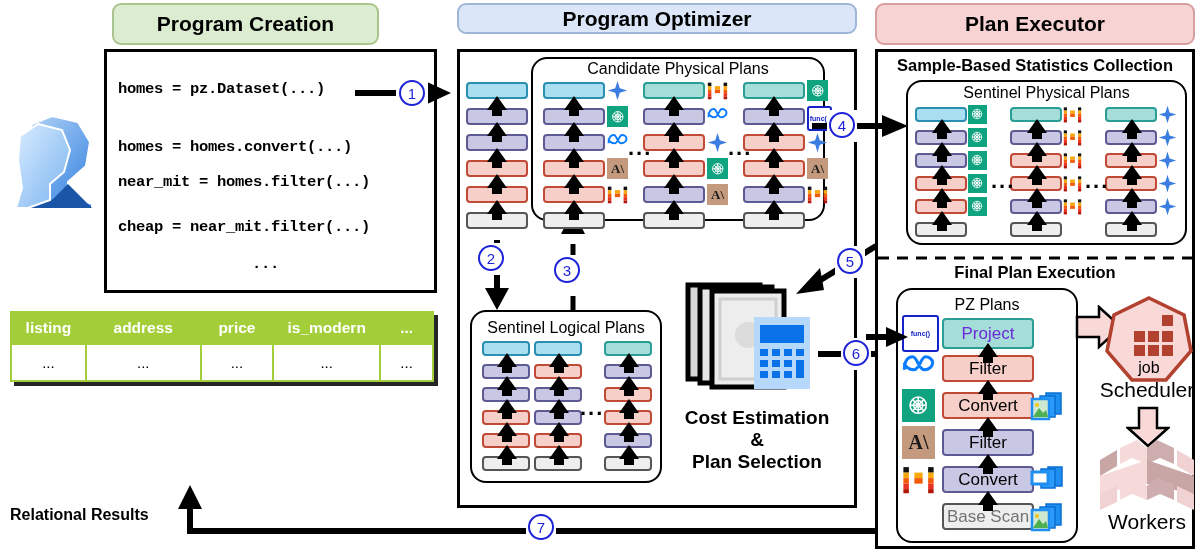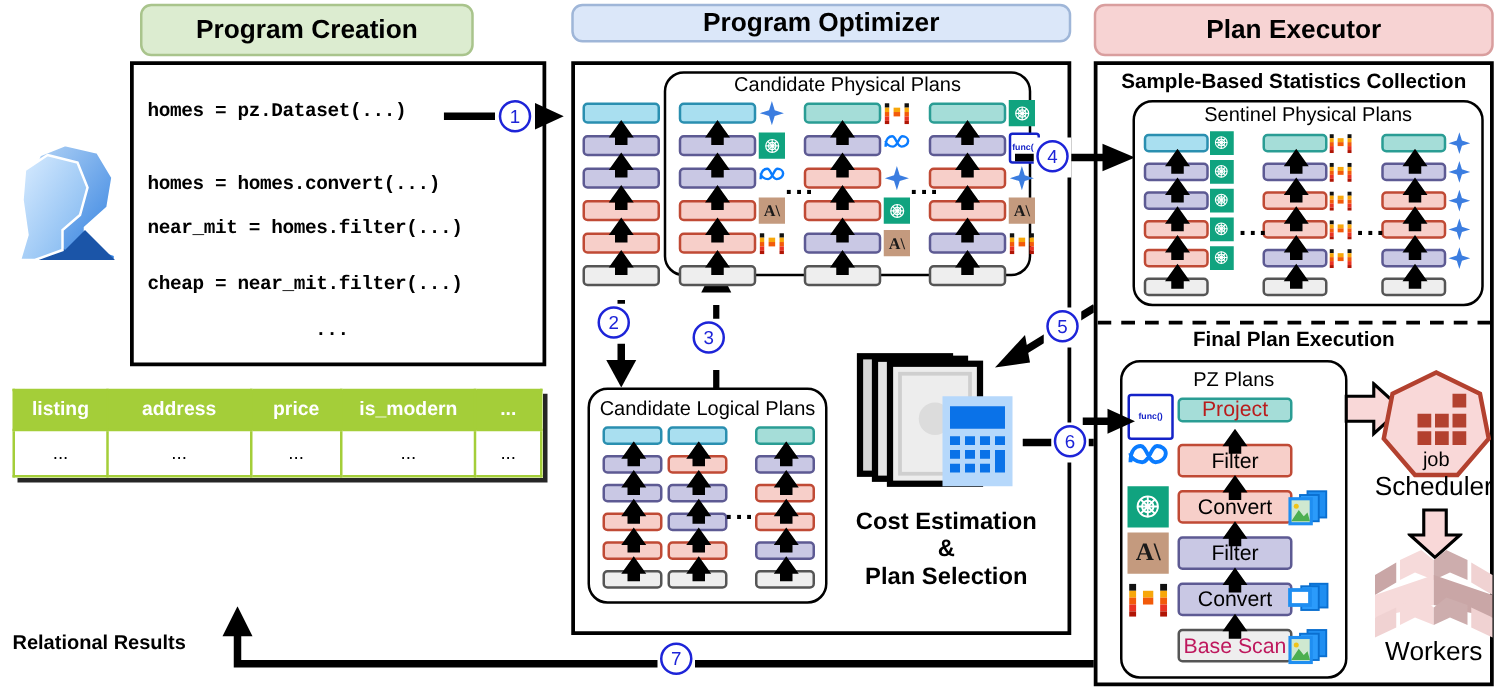--- a/index.html
+++ b/index.html
@@ -355,21 +355,21 @@
             <polygon points="11,104 21,118 16,118 16,124 6,124 6,118 1,118"></polygon>
           </g>
         </svg>
       </div>
     </div>
   </div>
 <div class="dots" style="left:628px;top:135px;">...</div>
 <div class="dots" style="left:728px;top:135px;">...</div>
 
 <div class="group" style="left:470px;top:310px;width:192px;height:173px;"></div>
-<div class="group-label" style="left:470px;top:319px;width:192px;">Candidate Logical Plans</div>
+<div class="group-label" style="left:470px;top:319px;width:192px;">Sentinel Logical Plans</div>
 
 <div id="logic-plans">
     <div>
       <div class="node n-cyan" style="left:482px;top:341px;width:48px;height:15px;"></div>
       <div class="node n-purple" style="left:482px;top:364px;width:48px;height:15px;"></div>
       <div class="node n-purple" style="left:482px;top:387px;width:48px;height:15px;"></div>
       <div class="node n-red" style="left:482px;top:410px;width:48px;height:15px;"></div>
       <div class="node n-red" style="left:482px;top:433px;width:48px;height:15px;"></div>
       <div class="node n-gray" style="left:482px;top:456px;width:48px;height:15px;"></div>
       <div class="uparrow" style="left:496px;top:353px;">
@@ -709,22 +709,22 @@
     <line x1="0" y1="2" x2="314" y2="2" stroke="#000" stroke-width="3" stroke-dasharray="11,8"></line>
   </svg>
 </div>
 
 <div class="section-label" style="left:875px;top:263px;width:320px;">Final Plan Execution</div>
 
 <div class="group" style="left:896px;top:288px;width:182px;height:255px;"></div>
 <div class="group-label" style="left:896px;top:296px;width:182px;">PZ Plans</div>
 
 <div id="pz-plan">
-    <div class="node n-teal" style="left:942px;top:318px;width:92px;height:20px;
-      display:flex;align-items:center;justify-content:center;font-size:17px;color:#b91c1c;">Project</div>
+    <div class="node n-teal" style="left:942px;top:318px;width:92px;height:31px;
+      display:flex;align-items:center;justify-content:center;font-size:17px;color:#6d28d9;">Project</div>
     <div class="badge" style="left:902px;top:315px;">
       <div class="b-func" style="width:33px;height:33px;">func()</div>
     </div>
     <div class="node n-red" style="left:942px;top:355px;width:92px;height:27px;
       display:flex;align-items:center;justify-content:center;font-size:17px;color:#000;">Filter</div>
     <div class="badge" style="left:902px;top:352px;">
       <svg width="33" height="23.759999999999998" viewBox="0 0 28 18" fill="none" stroke="#0a7cff" stroke-width="2.6">
         <path d="M2 14 C2 5 6 3 9 3 C13 3 14 14 19 14 C23 14 26 11 26 8 C26 5 23 3 20 3 C16 3 15 14 10 14 C6 14 2 11 2 8"></path>
       </svg>
     </div>
@@ -772,21 +772,21 @@
       </svg>
     </div>
     <div class="badge" style="left:1030px;top:465px;">
       <svg width="34" height="26" viewBox="0 0 34 26">
           <rect x="18" y="2" width="14" height="19" fill="#1f8ef1" stroke="#0a6fd0" stroke-width="1.5"></rect>
           <rect x="11" y="4" width="14" height="19" fill="#2b9bfb" stroke="#0a6fd0" stroke-width="1.5"></rect>
           <rect x="2" y="7" width="16" height="12" fill="#fff" stroke="#1f8ef1" stroke-width="3"></rect>
       </svg>
     </div>
     <div class="node n-gray" style="left:942px;top:503px;width:92px;height:27px;
-      display:flex;align-items:center;justify-content:center;font-size:17px;color:#be185d;">Base Scan</div>
+      display:flex;align-items:center;justify-content:center;font-size:17px;color:#737373;">Base Scan</div>
     <div class="badge" style="left:1030px;top:502px;">
       <svg width="34" height="30" viewBox="0 0 34 30">
           <rect x="16" y="2" width="15" height="21" fill="#1f8ef1" stroke="#0a6fd0" stroke-width="1.5"></rect>
           <rect x="10" y="5" width="15" height="21" fill="#2b9bfb" stroke="#0a6fd0" stroke-width="1.5"></rect>
           <rect x="2" y="8" width="17" height="20" fill="#cfe8d0" stroke="#1f8ef1" stroke-width="2.5"></rect>
           <circle cx="7" cy="14" r="2" fill="#f0c419"></circle>
           <polygon points="3,26 9,17 13,22 16,19 18,26" fill="#4caf50"></polygon>
       </svg>
     </div>
     <div class="uparrow" style="left:977px;top:343px;">

